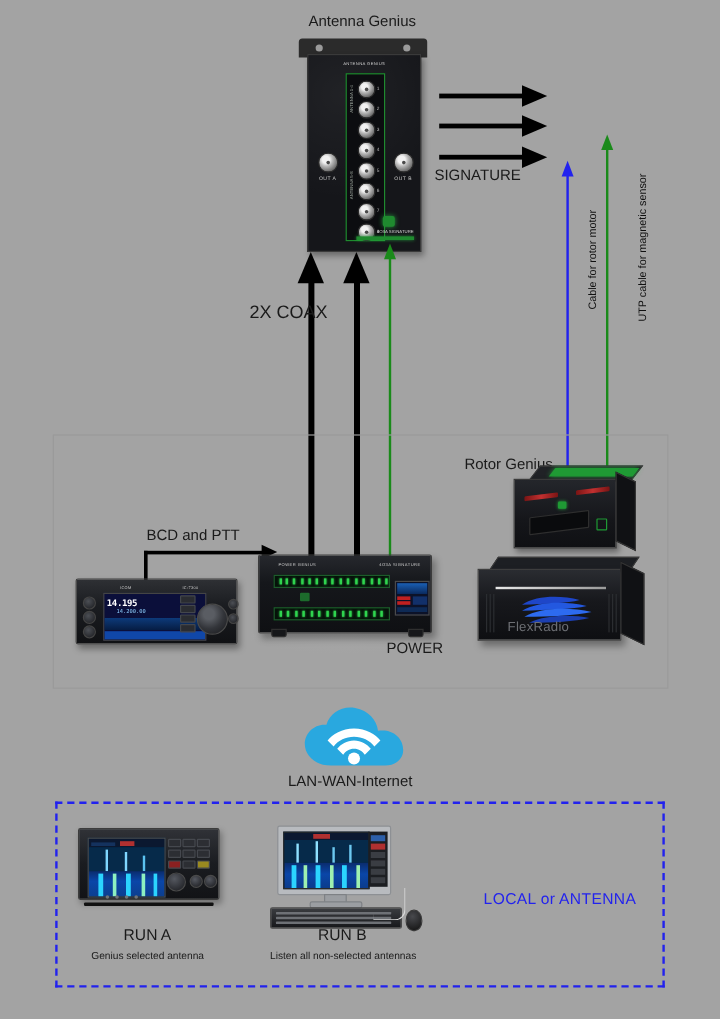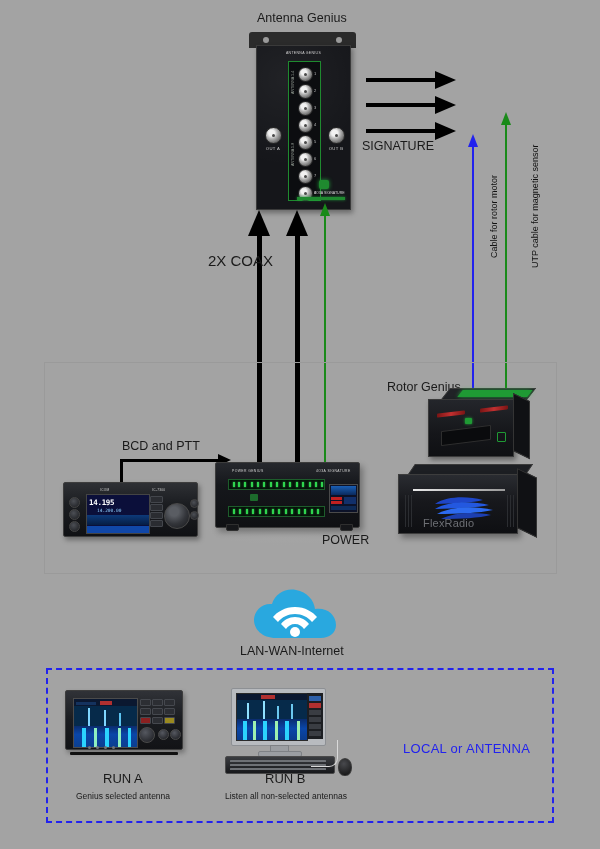--- a/index.html
+++ b/index.html
@@ -260,20 +260,21 @@
     border: 1px solid #3d3d3d;
     border-radius: 2px;
     box-shadow: 2px 3px 5px rgba(0,0,0,.35);
     box-sizing: border-box;
   }
   .tr-screen {
     position: absolute;
     background: #0b0f3a;
     border: 1px solid #444;
     overflow: hidden;
+    padding-left: 22px;
   }
   .tr-freq {
     position: absolute;
     left: 2px; top: 3px;
     font-family: "DejaVu Sans Mono", monospace;
     font-size: 7.5px;
     color: #ffffff;
     font-weight: bold;
     letter-spacing: -.3px;
   }

